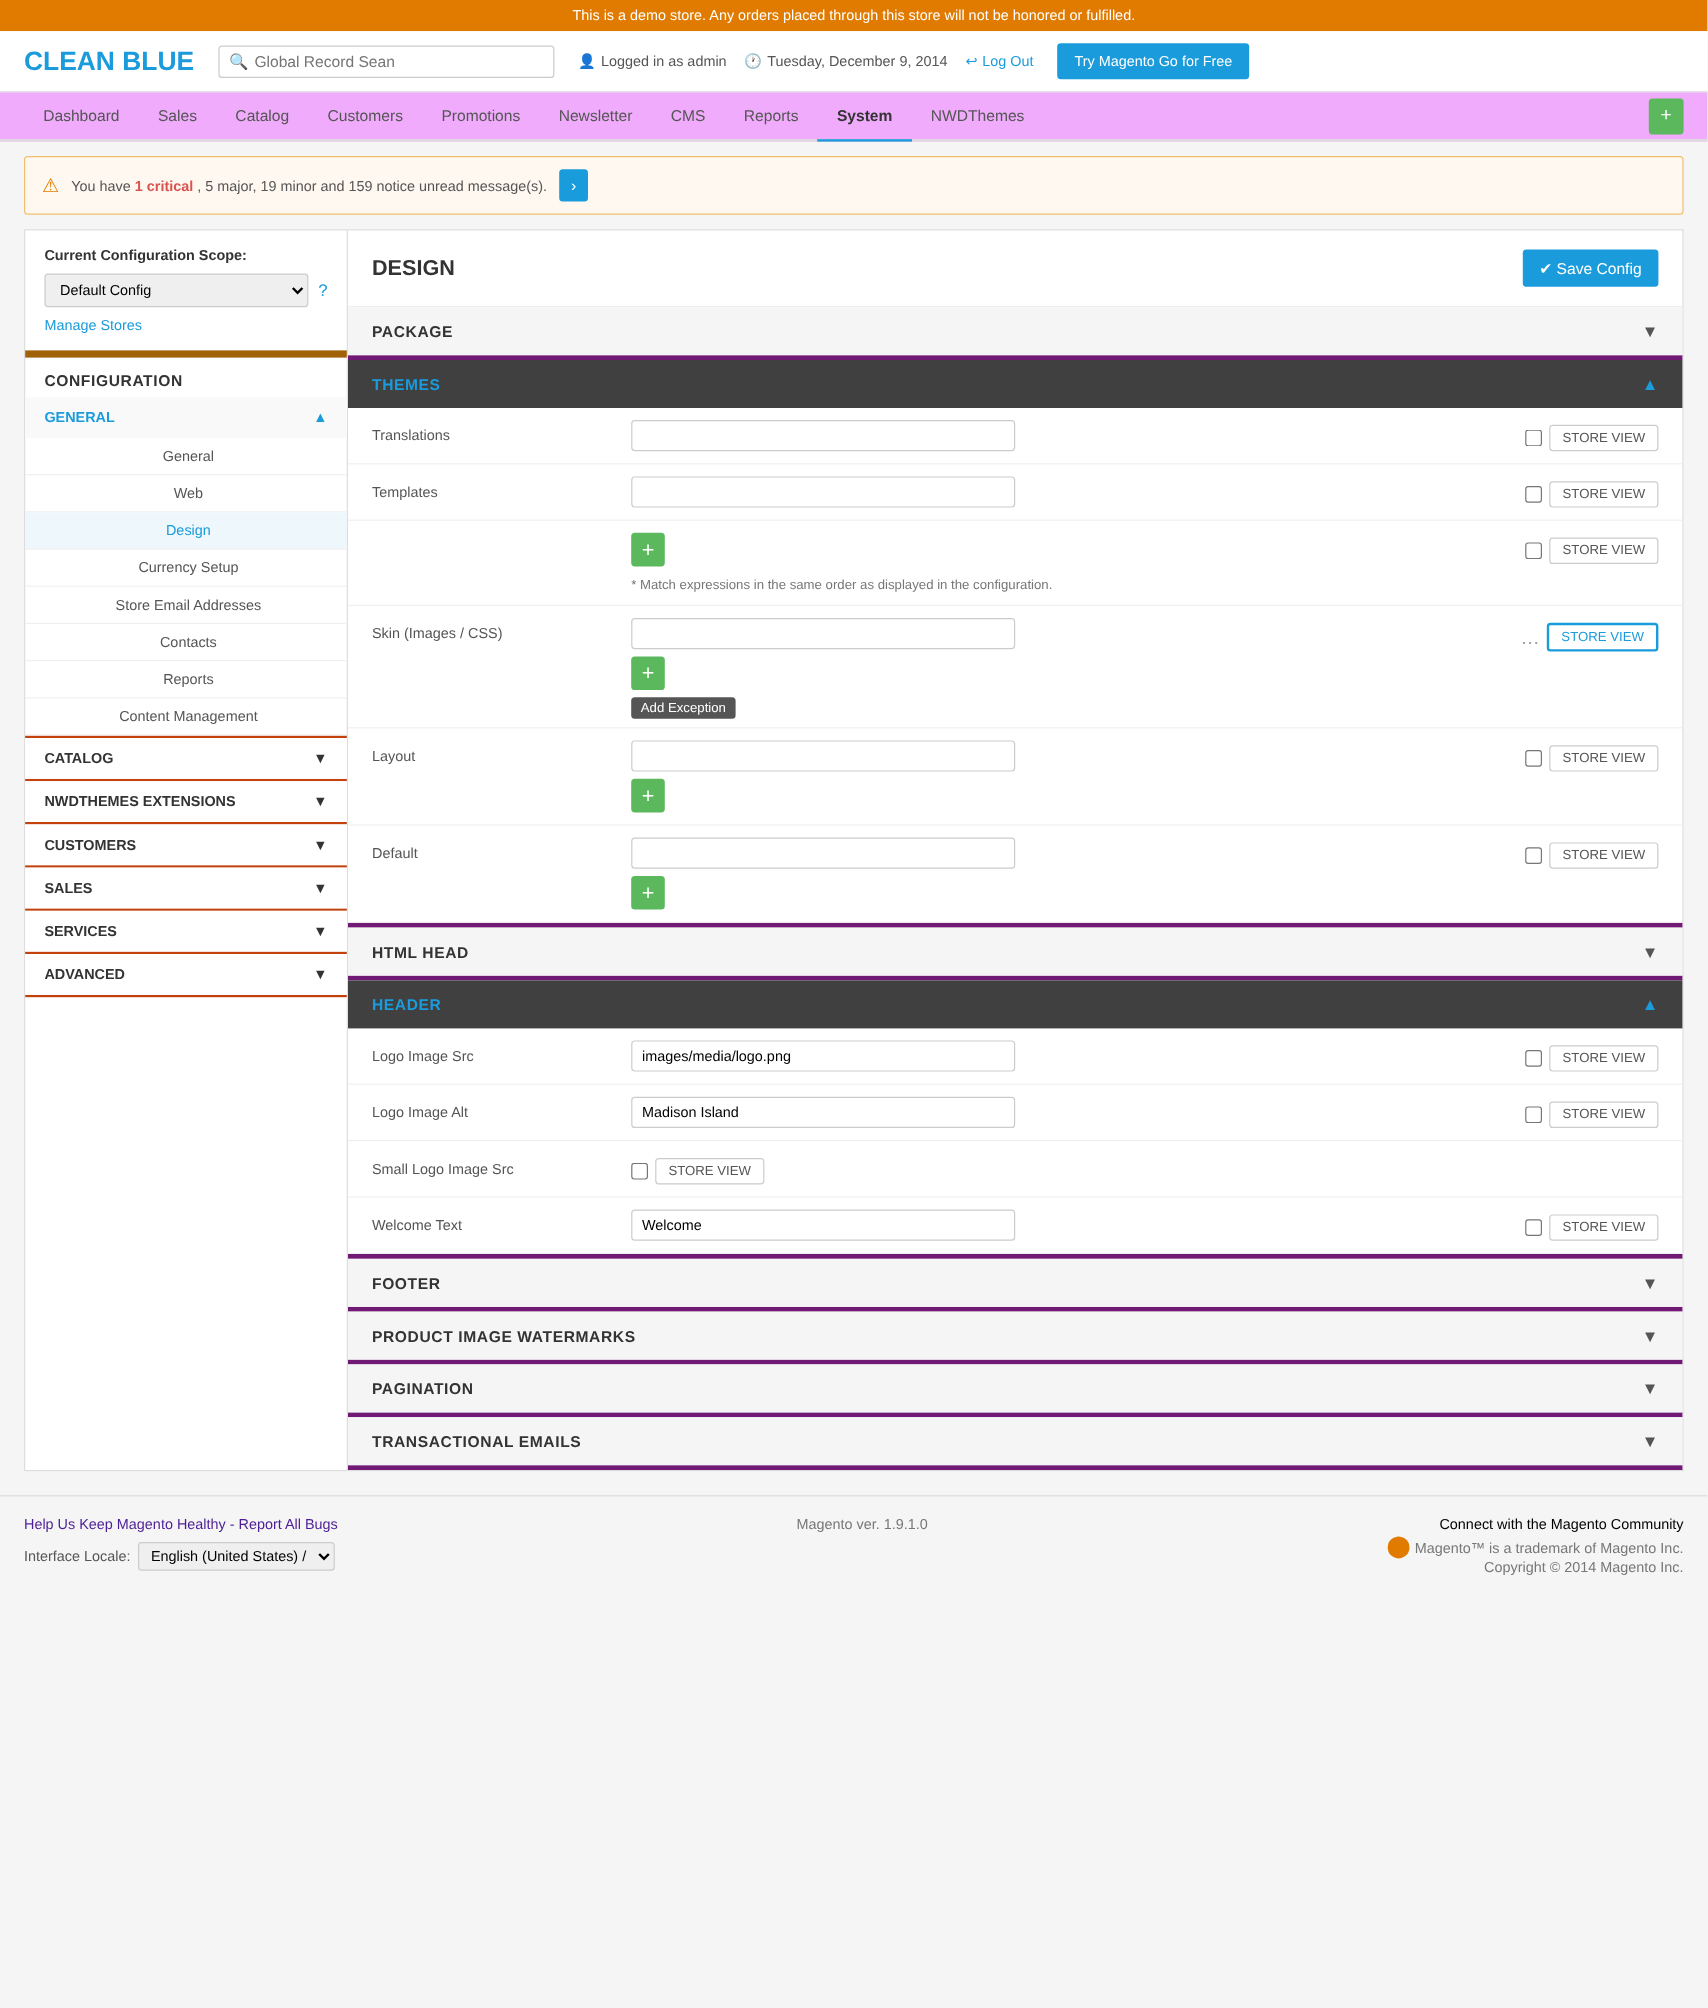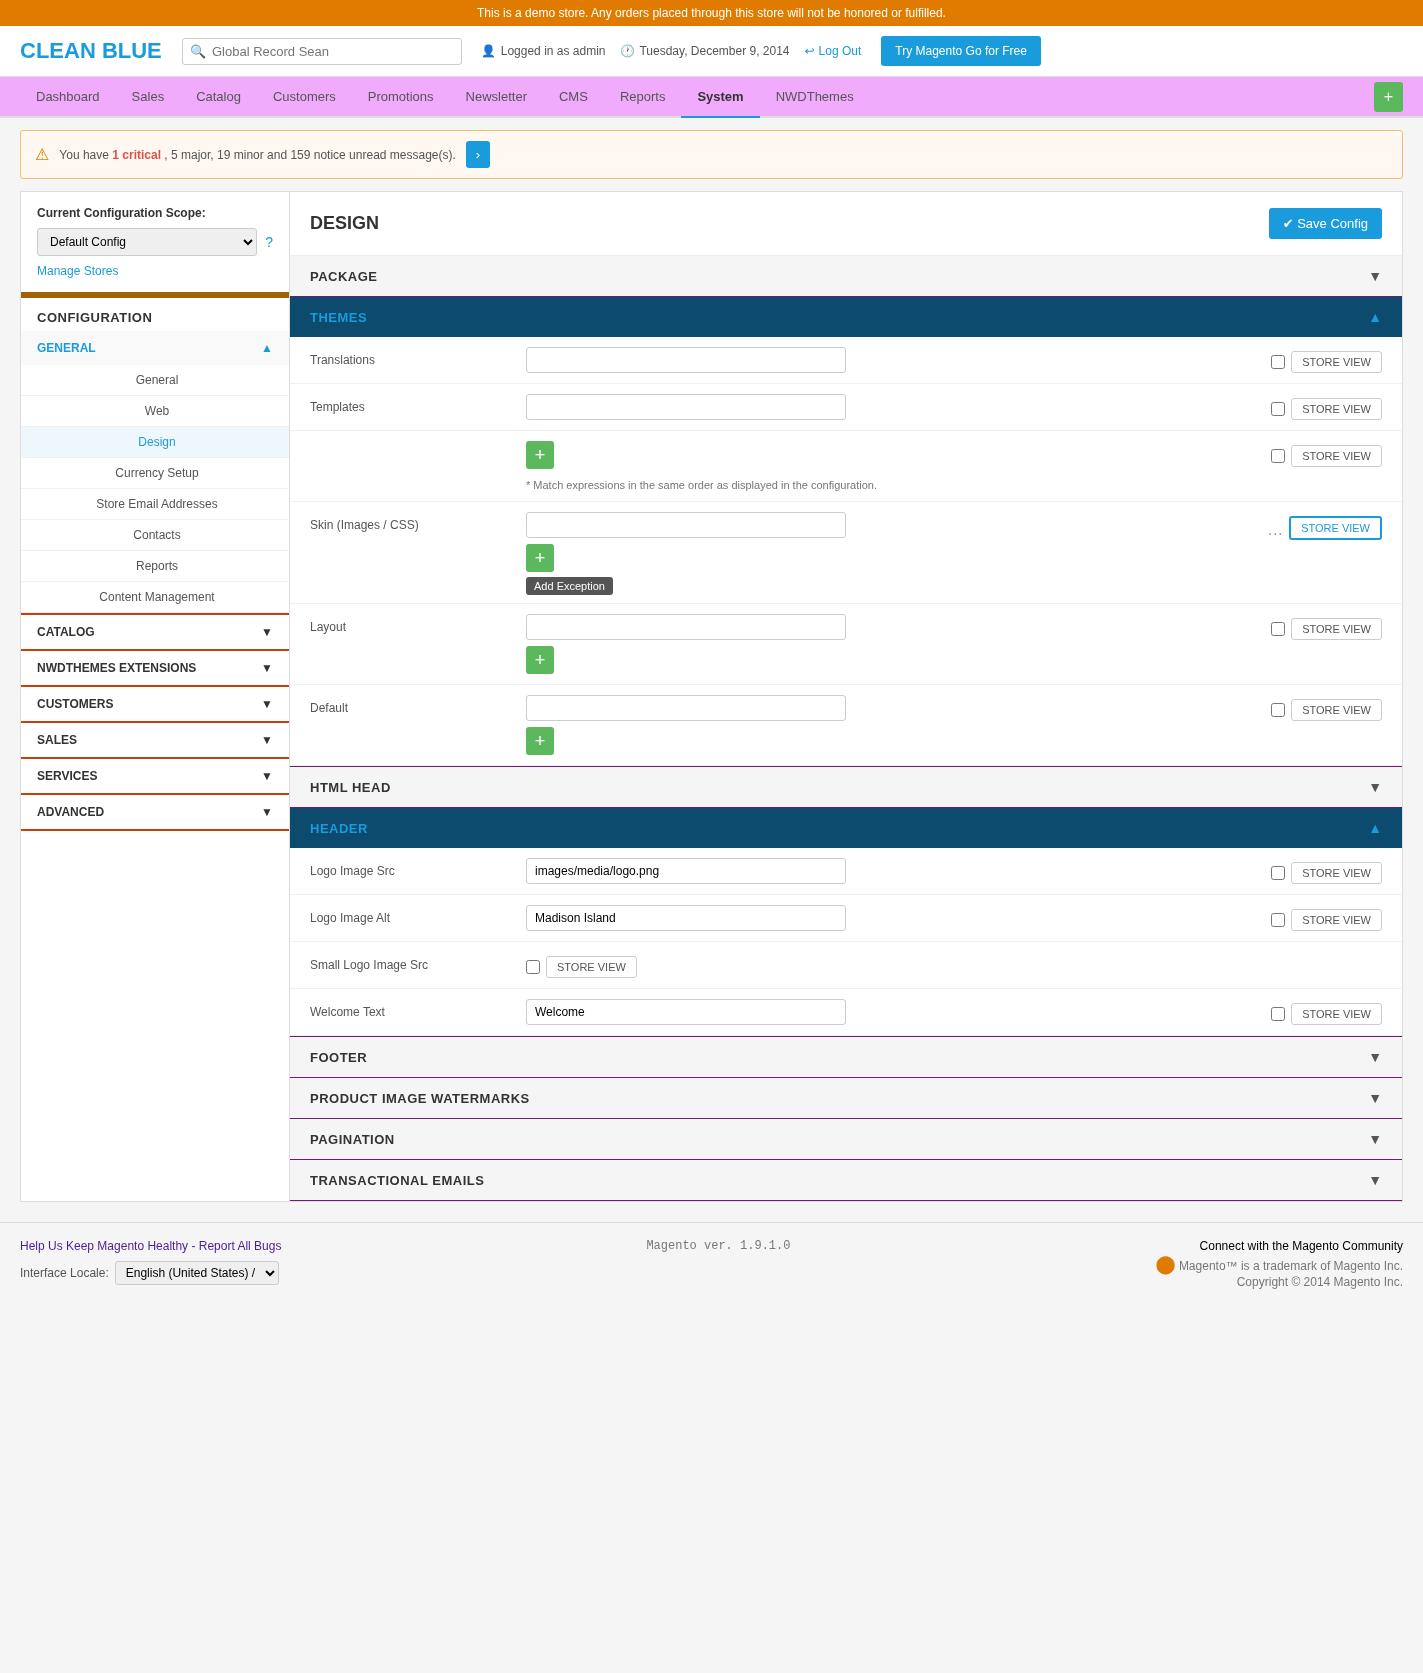--- a/index.html
+++ b/index.html
@@ -200,32 +200,32 @@
       color: #fff;
       border: none;
       border-radius: 3px;
       padding: 8px 14px;
       font-size: 13px;
       cursor: pointer;
     }
 
     
     .config-section {
-      border-bottom: 1px solid #701a75;
+      border-bottom: 4px solid #701a75;
     }
     .config-section-header {
       display: flex;
       align-items: center;
       justify-content: space-between;
       padding: 12px 20px;
       cursor: pointer;
       background: #f5f5f5;
     }
     .config-section-header .section-title { font-size: 13px; font-weight: bold; color: #333; letter-spacing: 0.5px; }
-    .config-section-header.blue-header { background: #0c4a6e; }
+    .config-section-header.blue-header { background: #404040; }
     .config-section-header.blue-header .section-title { color: #1a9bdb; }
     .chevron-icon { font-size: 14px; color: #555; }
     .chevron-up { color: #1a9bdb; }
 
     .config-rows { padding: 0; }
     .config-row {
       display: flex;
       align-items: flex-start;
       padding: 10px 20px;
       border-bottom: 1px solid #f0f0f0;
@@ -295,21 +295,21 @@
       background: #f5f5f5;
       border-top: 1px solid #ddd;
       padding: 16px 20px;
       margin-top: 20px;
       display: flex;
       align-items: flex-start;
       justify-content: space-between;
       font-size: 12px;
     }
     .footer-left a { color: #4c1d95; text-decoration: none; }
-    .footer-center { text-align: center; color: #777; font-family: Liberation Mono, monospace; }
+    .footer-center { text-align: center; color: #777; }
     .footer-right { text-align: right; color: #777; }
     .footer-right a { color: #000000; text-decoration: none; }
     .magento-logo { color: #e07b00; font-size: 18px; }
 
     .locale-selector {
       margin-top: 8px;
       display: flex;
       align-items: center;
       gap: 6px;
     }

